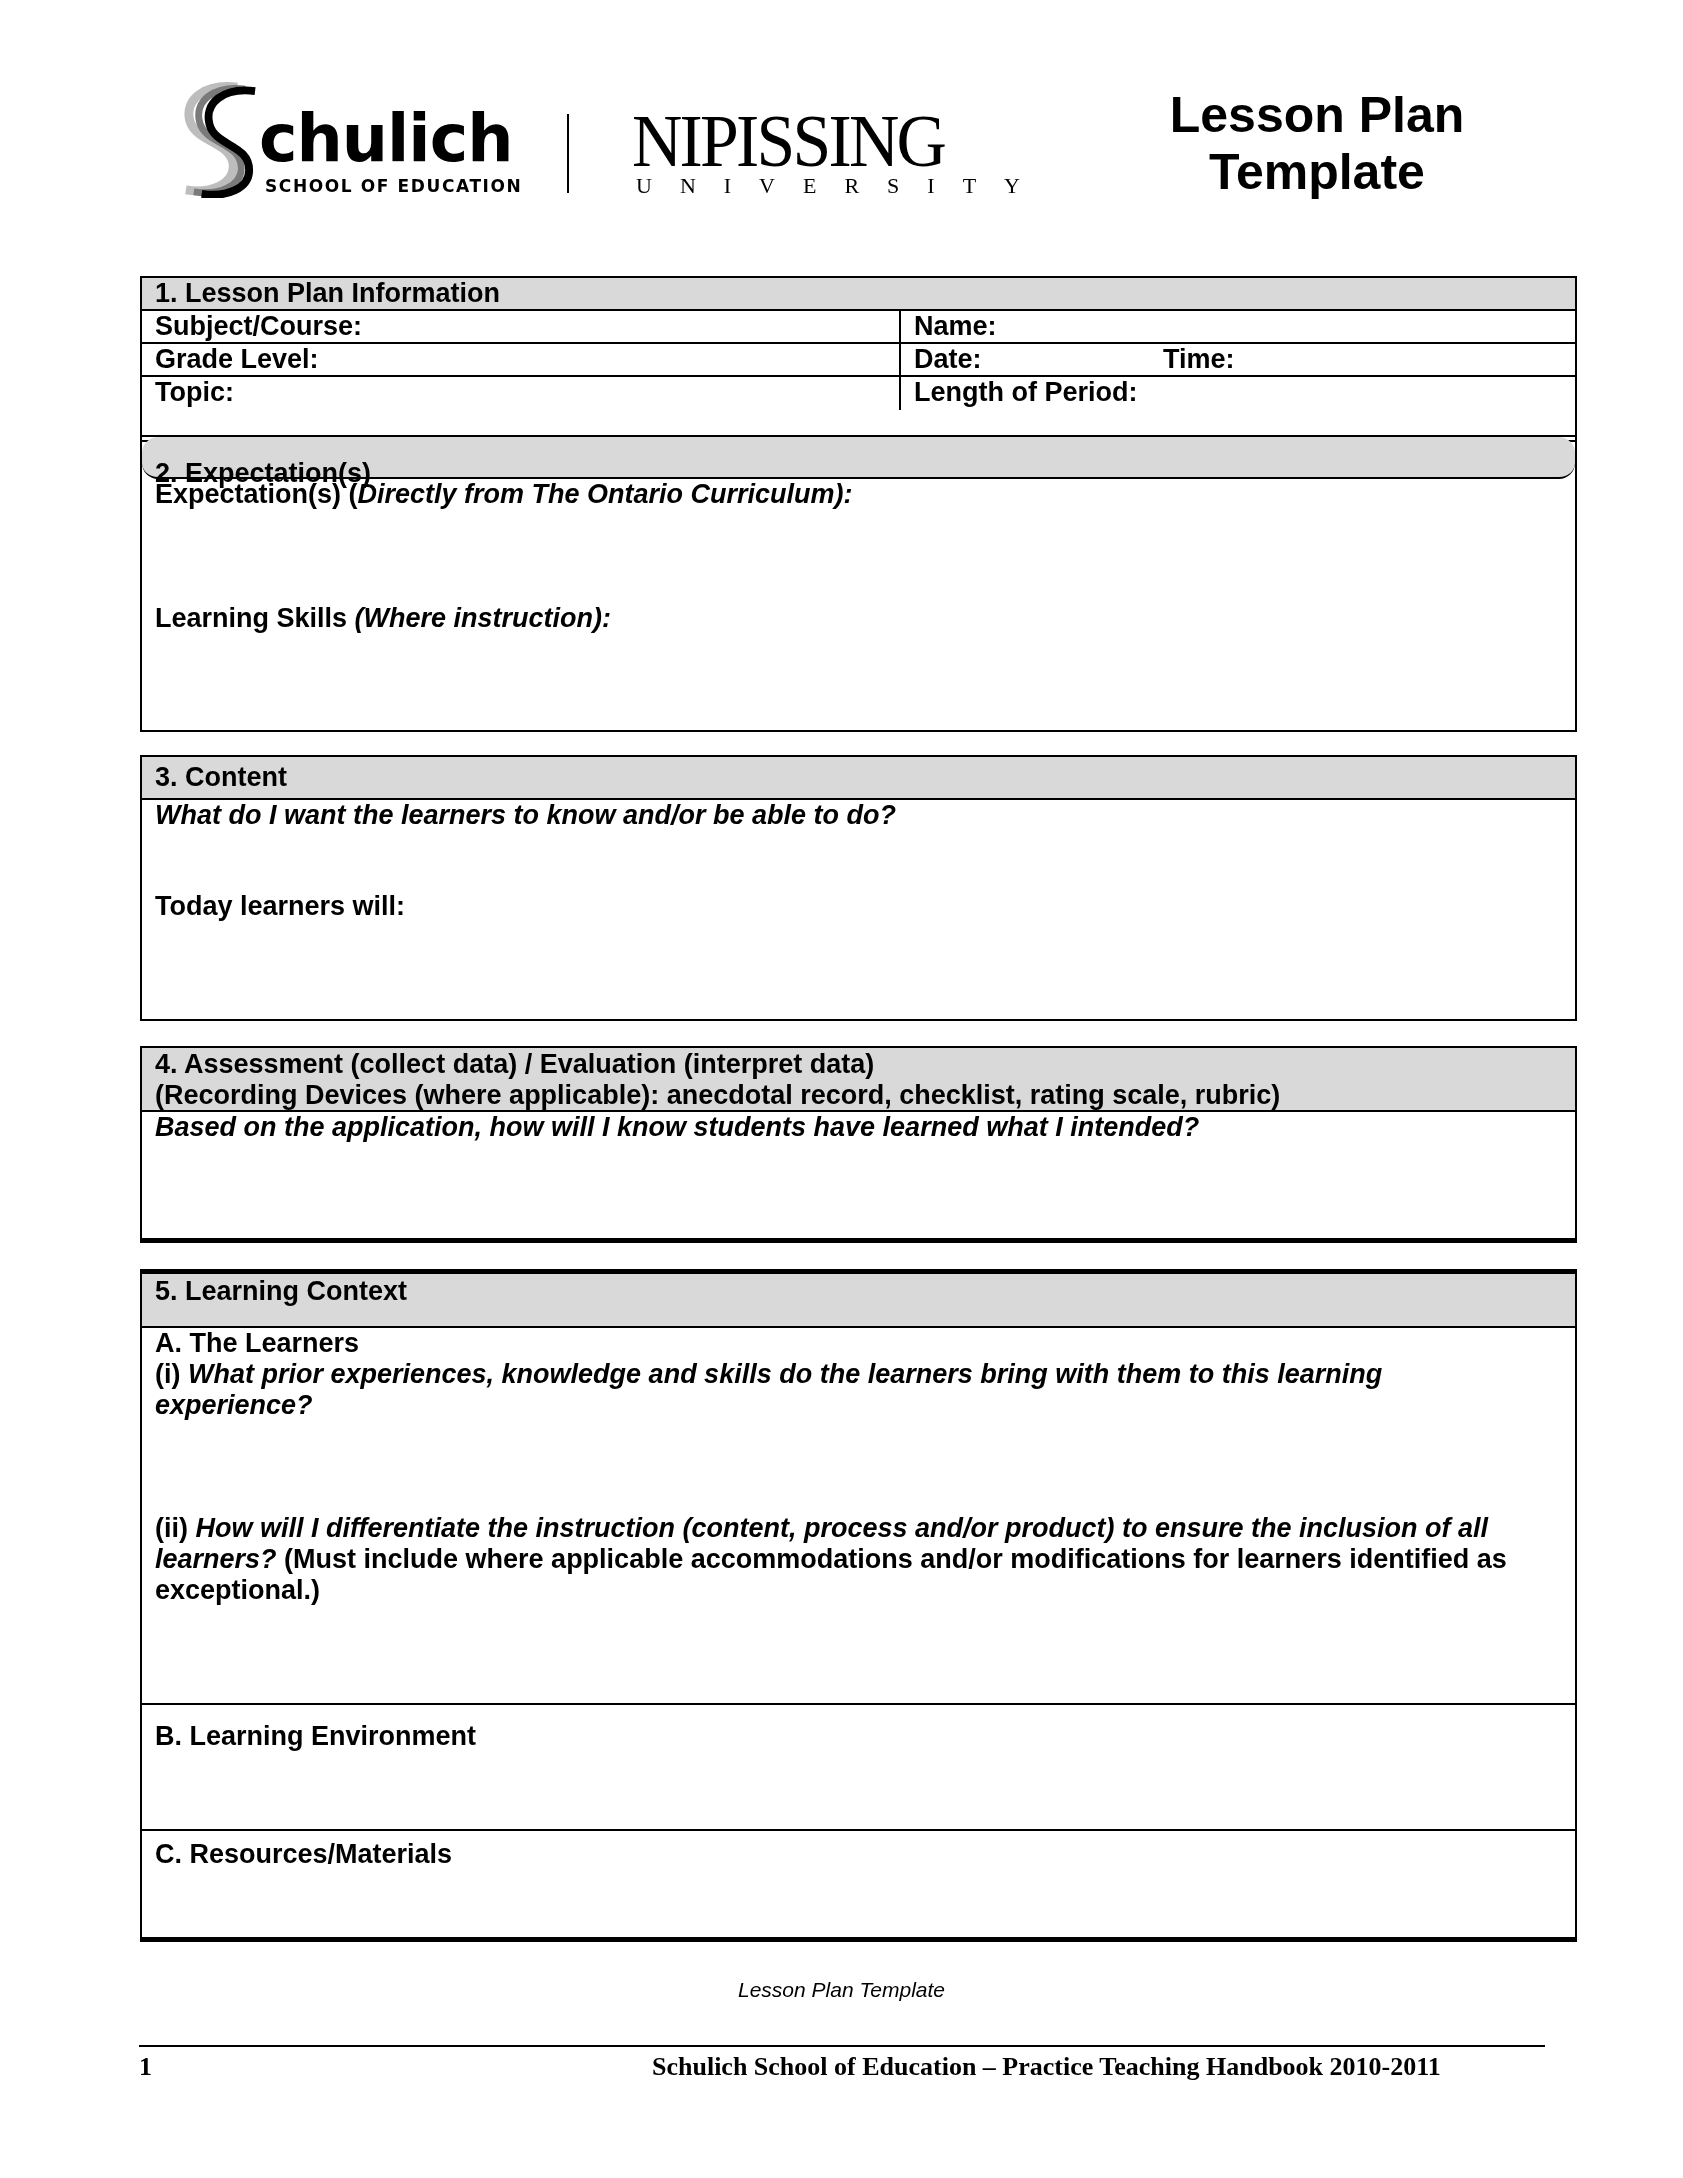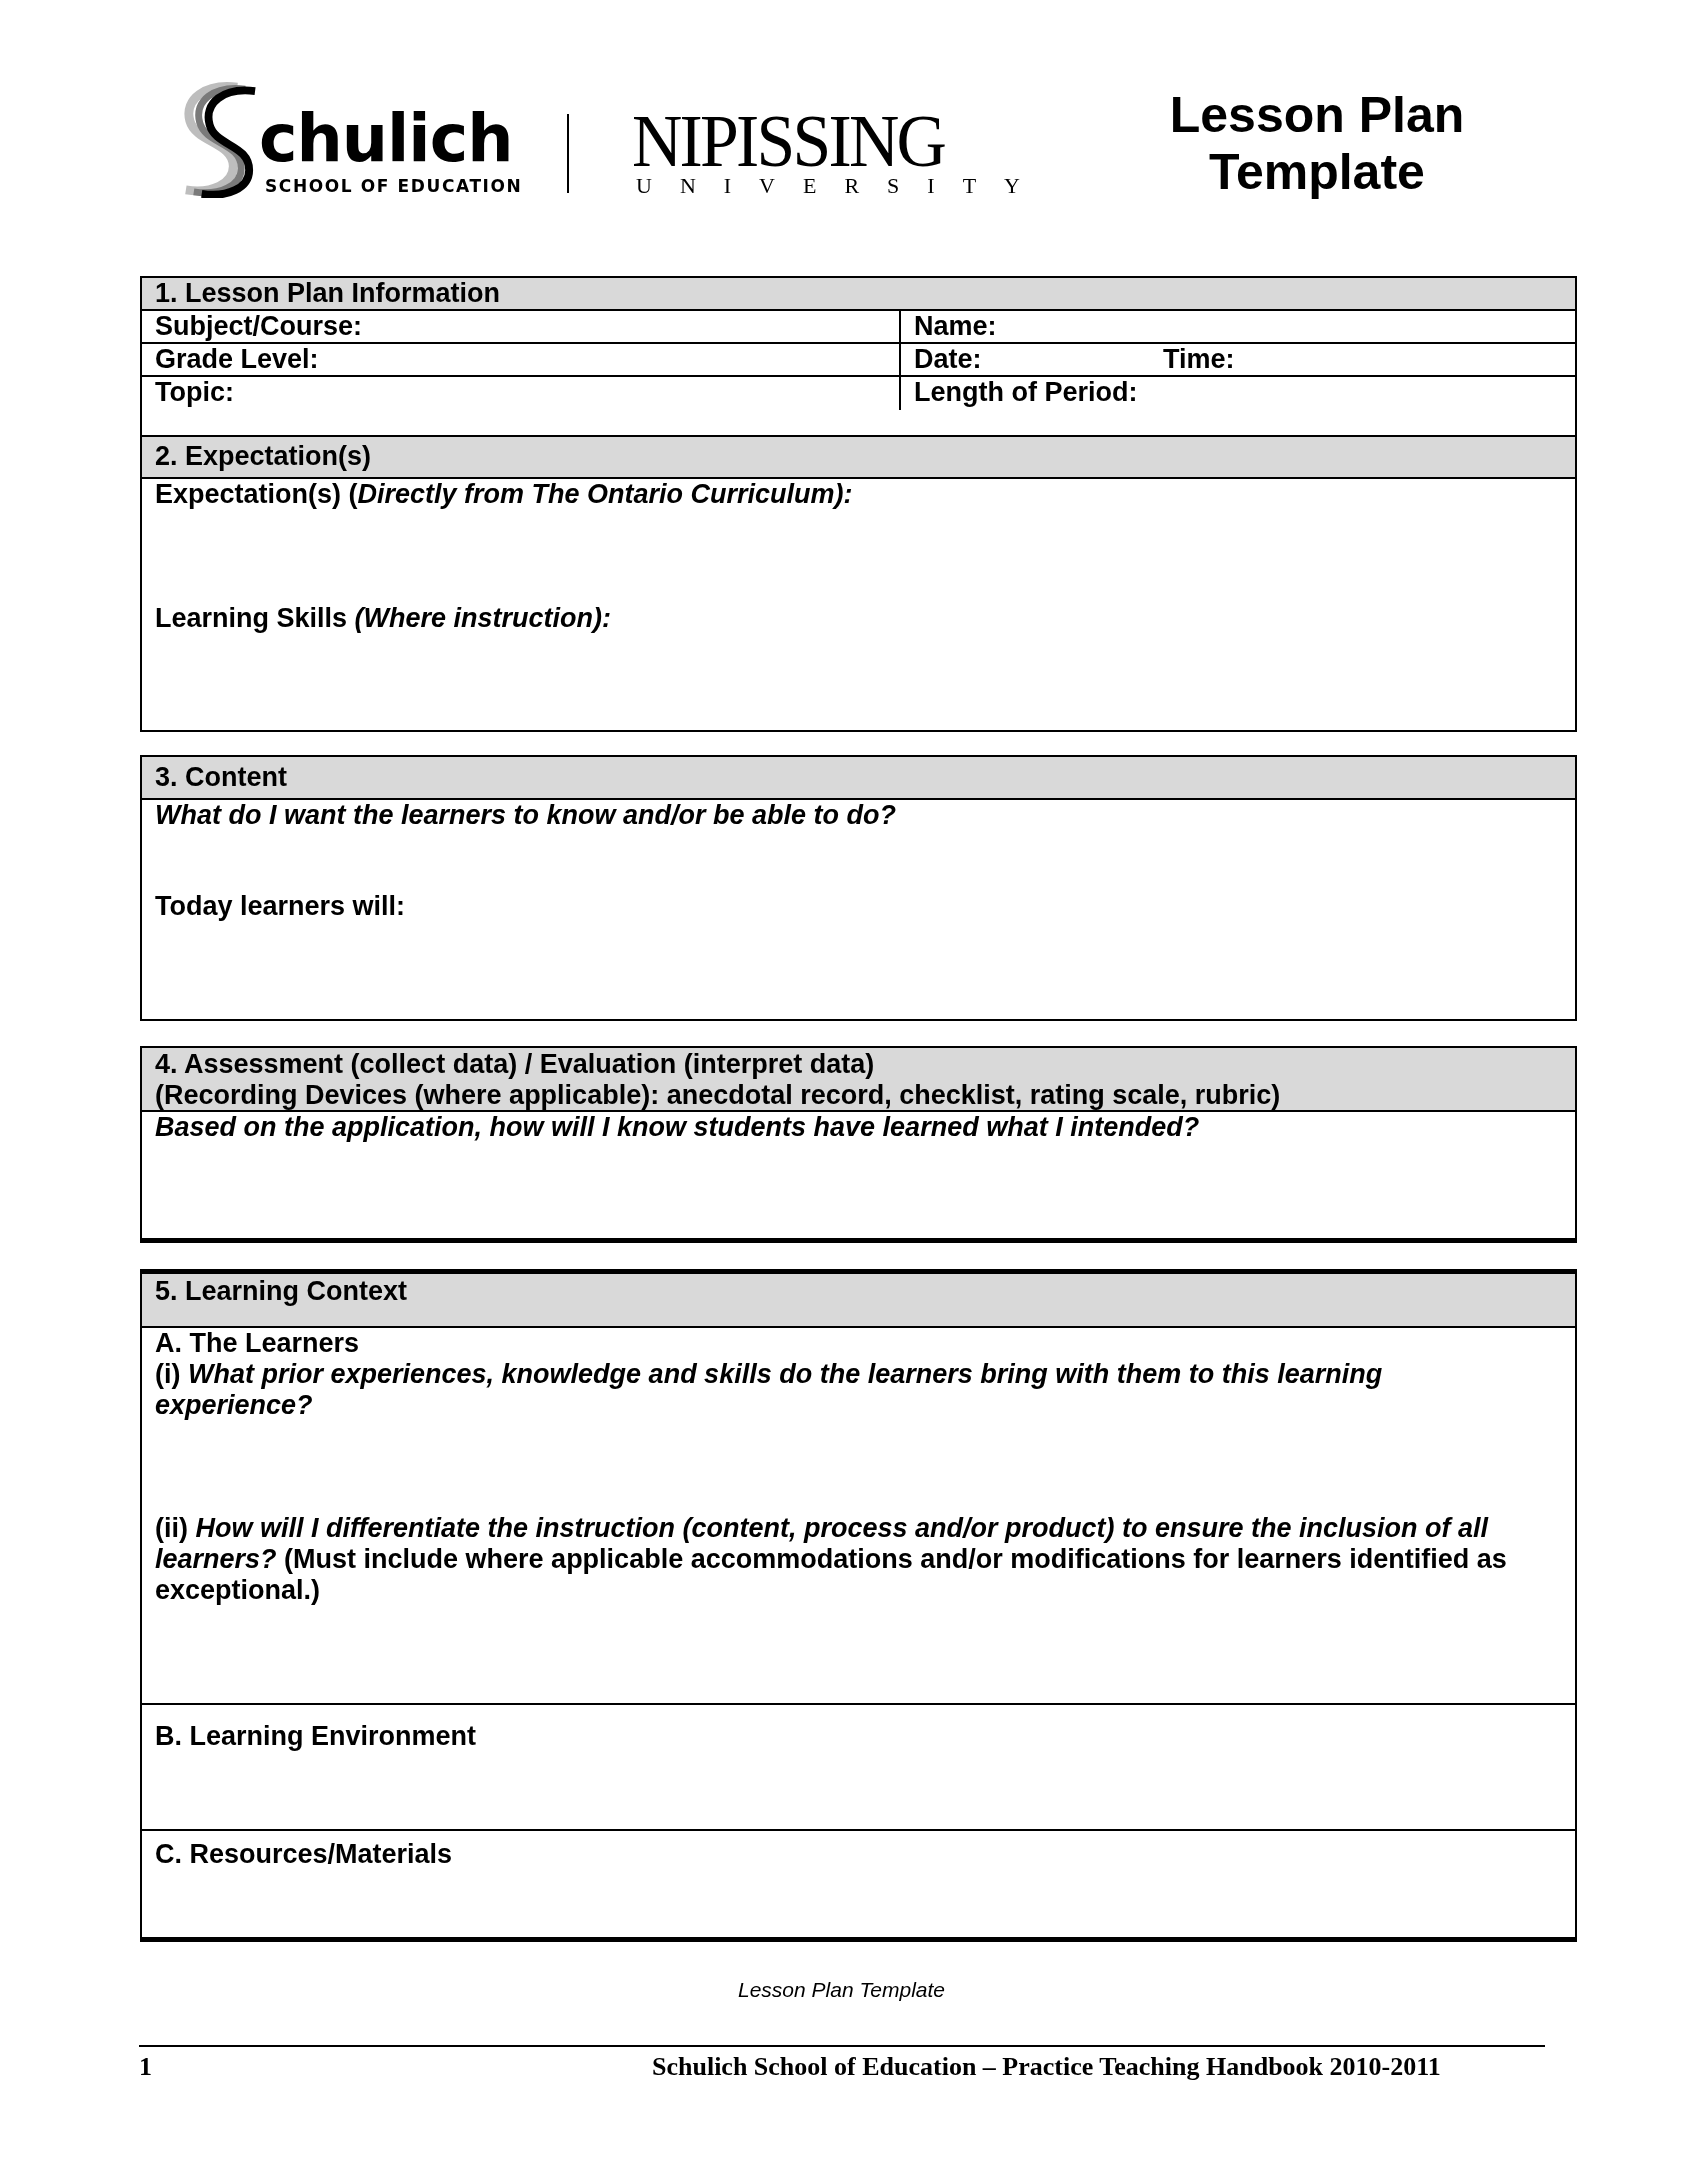--- a/index.html
+++ b/index.html
@@ -80,21 +80,21 @@
       <span class="time-label">Time:</span>
     </div>
   </div>
   <div class="row">
     <div class="cell left">Topic:</div>
     <div class="cell right">Length of Period:</div>
   </div>
 </div>
 
 <div class="section" style="top:435px; height:297px;">
-  <div class="sec-head" style="height:42px; padding-top:4px;">2.  Expectation(s)</div>
+  <div class="sec-head" style="height:42px; padding-top:21px;border-radius:16px;">2.  Expectation(s)</div>
   <div class="txt" style="height:124px;">
     <span>Expectation(s) (</span><i>Directly from The Ontario Curriculum):</i>
   </div>
   <div class="txt">
     <span>Learning Skills </span><i>(Where instruction):</i>
   </div>
 </div>
 
 <div class="section" style="top:755px; height:266px;">
   <div class="sec-head" style="height:43px; padding-top:5px;">3.  Content</div>

